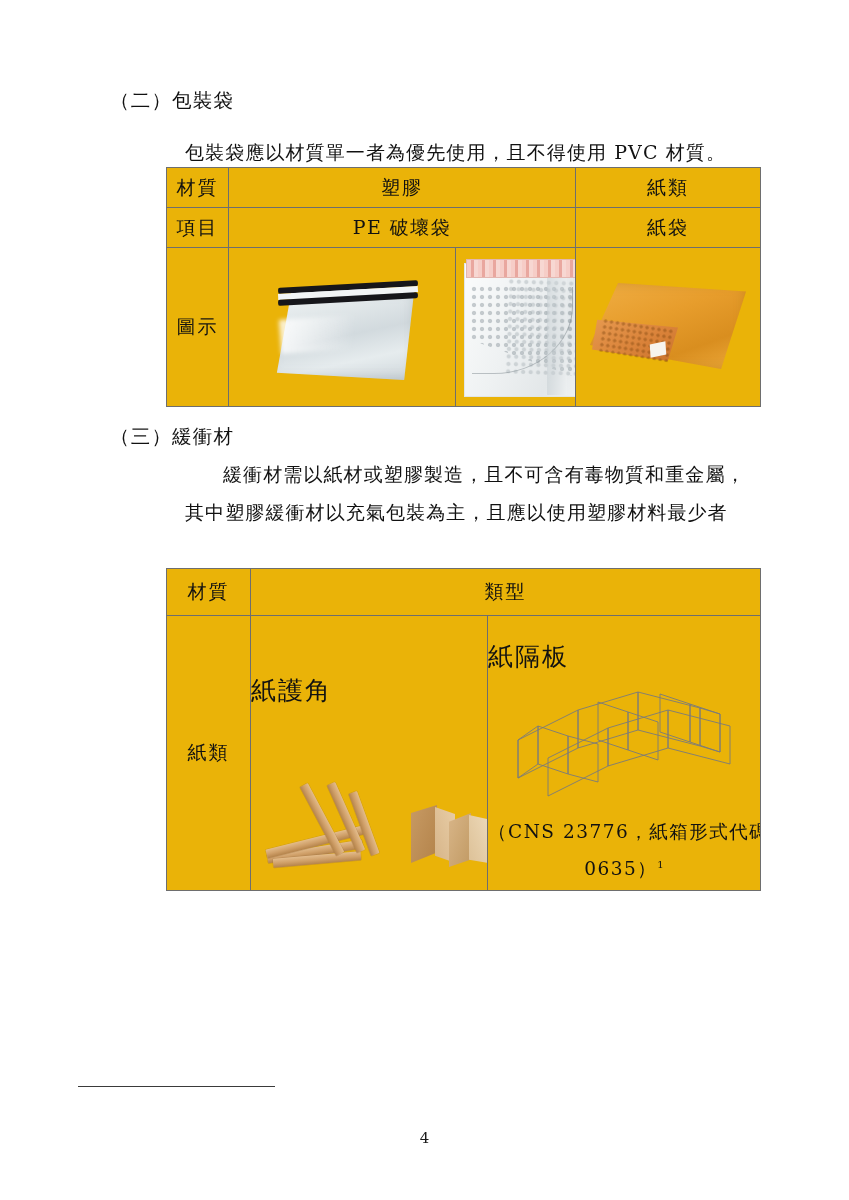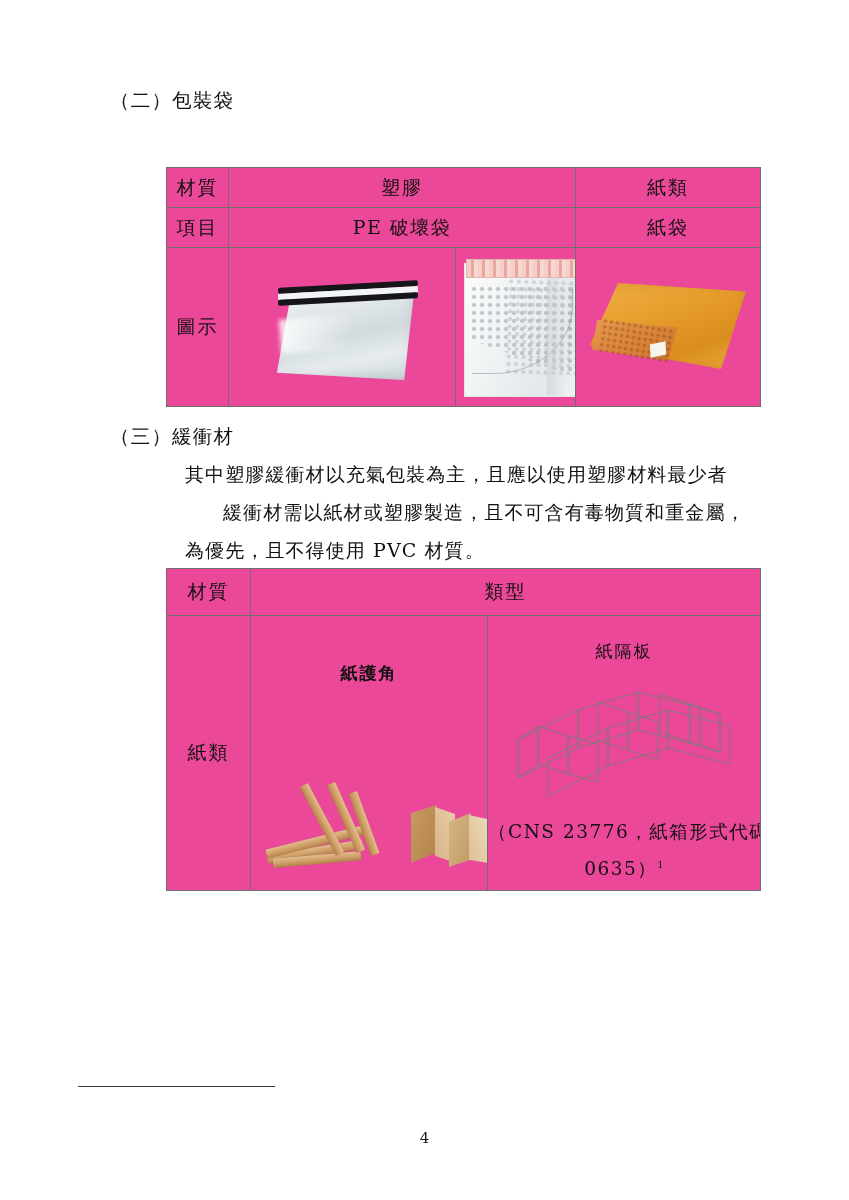--- a/index.html
+++ b/index.html
@@ -42,21 +42,21 @@
     color: #111111;
   }
   .para .ln { display: block; white-space: nowrap; }
   .para .ln.indent { text-indent: 38px; }
 
   
   .tbl {
     position: absolute;
     border-collapse: collapse;
     table-layout: fixed;
-    background: #ec4899;
+    background: #eab308;
   }
   .tbl td {
     border: 1.2px solid #6e6e6e;
     padding: 0;
     text-align: center;
     vertical-align: middle;
     font-size: 19px;
     letter-spacing: 2px;
     color: #111111;
   }
@@ -312,22 +312,22 @@
   }
   .cell-caption sup {
     font-size: 10px;
     vertical-align: super;
     letter-spacing: 0;
   }
   .cell-subtitle {
     position: absolute;
     left: 0;
     right: 0;
-    text-align: center;
-    font-size: 17px;
+    text-align: left;
+    font-size: 25px;
     letter-spacing: 2px;
     color: #111111;
     white-space: nowrap;
   }
 
   
   .foot-rule {
     position: absolute;
     left: 78px;
     top: 1086px;
@@ -359,20 +359,23 @@
     color: #1a1a1a;
   }
 </style>
 </head>
 <body>
 
 <div class="page">
 
   <div class="heading" style="left:110px; top:88px;">（二）包裝袋</div>
 
+  <div class="para" style="left:185px; top:133px;">
+    <span class="ln">包裝袋應以材質單一者為優先使用，且不得使用 PVC 材質。</span>
+  </div>
 
   <table class="tbl" id="bag-table" style="left:166px; top:167px; width:594px;">
     <colgroup>
       <col style="width:62px">
       <col style="width:227px">
       <col style="width:120px">
       <col style="width:185px">
     </colgroup>
     <tbody>
       <tr>
@@ -423,41 +426,40 @@
             </div>
           </div>
         </td>
       </tr>
     </tbody>
   </table>
 
   <div class="heading" style="left:110px; top:424px;">（三）緩衝材</div>
 
   <div class="para" style="left:185px; top:455px;">
+    <span class="ln indent">緩衝材需以紙材或塑膠製造，且不可含有毒物質和重金屬，</span>
     <span class="ln">其中塑膠緩衝材以充氣包裝為主，且應以使用塑膠材料最少者</span>
-    <span class="ln indent">緩衝材需以紙材或塑膠製造，且不可含有毒物質和重金屬，</span>
-    <span class="ln">為優先，且不得使用 PVC 材質。</span>
   </div>
 
   <table class="tbl" id="cushion-table" style="left:166px; top:568px; width:594px;">
     <colgroup>
       <col style="width:84px">
       <col style="width:237px">
       <col style="width:273px">
     </colgroup>
     <tbody>
       <tr>
         <td class="cell-label" style="height:46px">材質</td>
         <td colspan="2">類型</td>
       </tr>
       <tr>
         <td class="cell-label" style="height:274px">紙類</td>
 
         <td class="cell-img">
-          <div class="cell-subtitle" style="top:46px;font-weight:bold;">紙護角</div>
+          <div class="cell-subtitle" style="top:58px;">紙護角</div>
           <div class="corner-shots">
 
             <div class="cs-stack">
               <div class="bar" style="left:2px;  top:38px; width:96px; transform:rotate(-9deg);"></div>
               <div class="bar" style="left:8px;  top:46px; width:88px; transform:rotate(-5deg);"></div>
               <div class="bar" style="left:0px;  top:28px; width:104px; transform:rotate(-14deg);"></div>
               <div class="bar" style="left:18px; top:6px;  width:78px;  transform:rotate(62deg);"></div>
               <div class="bar" style="left:44px; top:4px;  width:74px;  transform:rotate(66deg);"></div>
               <div class="bar" style="left:66px; top:10px; width:66px;  transform:rotate(70deg);"></div>
             </div>

